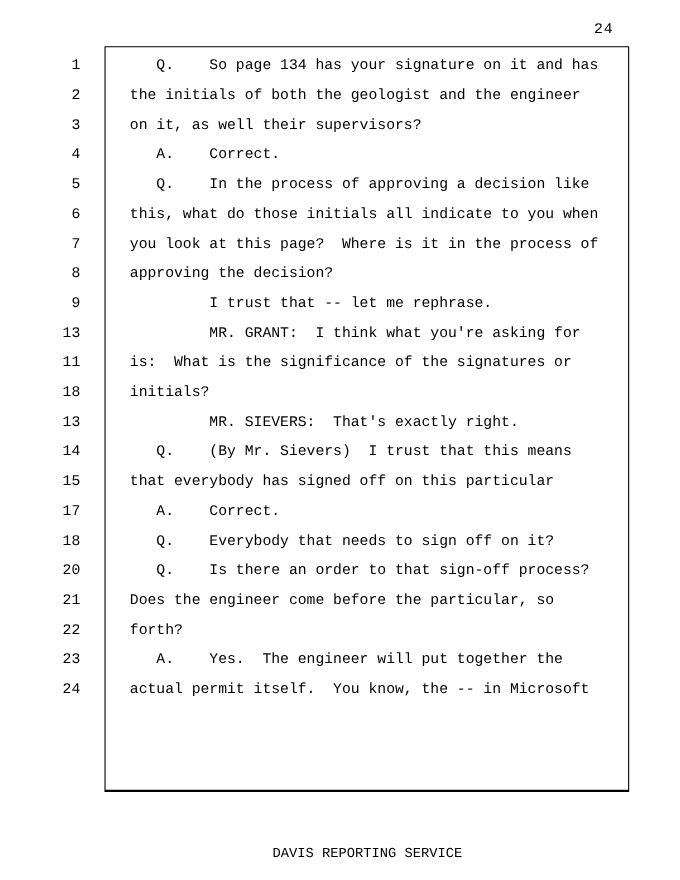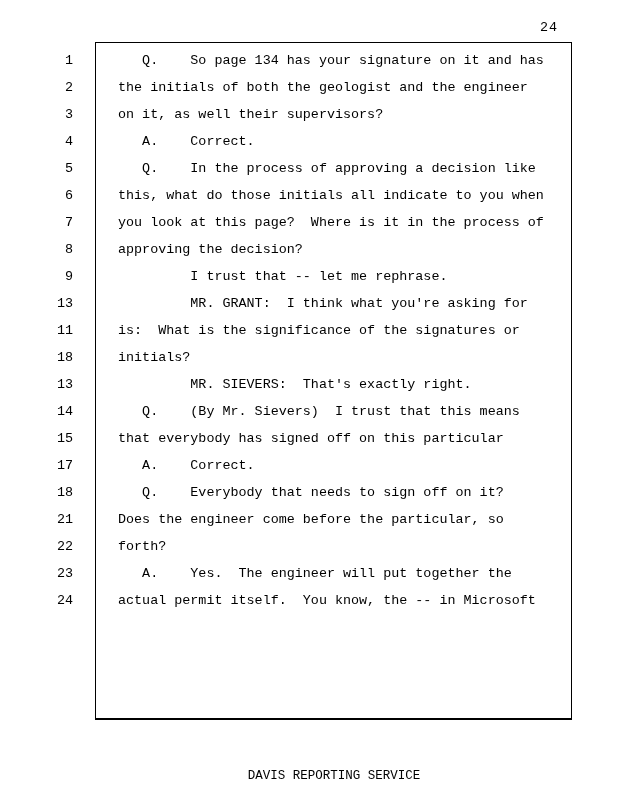--- a/index.html
+++ b/index.html
@@ -86,20 +86,21 @@
   <div class="row"><span class="num">8</span><span class="txt">approving the decision?</span></div>
   <div class="row"><span class="num">9</span><span class="txt">         I trust that -- let me rephrase.</span></div>
   <div class="row"><span class="num">13</span><span class="txt">         MR. GRANT:  I think what you're asking for</span></div>
   <div class="row"><span class="num">11</span><span class="txt">is:  What is the significance of the signatures or</span></div>
   <div class="row"><span class="num">18</span><span class="txt">initials?</span></div>
   <div class="row"><span class="num">13</span><span class="txt">         MR. SIEVERS:  That's exactly right.</span></div>
   <div class="row"><span class="num">14</span><span class="txt">   Q.    (By Mr. Sievers)  I trust that this means</span></div>
   <div class="row"><span class="num">15</span><span class="txt">that everybody has signed off on this particular</span></div>
   <div class="row"><span class="num">17</span><span class="txt">   A.    Correct.</span></div>
   <div class="row"><span class="num">18</span><span class="txt">   Q.    Everybody that needs to sign off on it?</span></div>
+  <div class="row"><span class="num">20</span><span class="txt">   Q.    Is there an order to that sign-off process?</span></div>
   <div class="row"><span class="num">21</span><span class="txt">Does the engineer come before the particular, so</span></div>
   <div class="row"><span class="num">22</span><span class="txt">forth?</span></div>
   <div class="row"><span class="num">23</span><span class="txt">   A.    Yes.  The engineer will put together the</span></div>
   <div class="row"><span class="num">24</span><span class="txt">actual permit itself.  You know, the -- in Microsoft</span></div>
 </div>
 
 <div class="footer">
   <div>DAVIS REPORTING SERVICE</div>
   
 </div>

